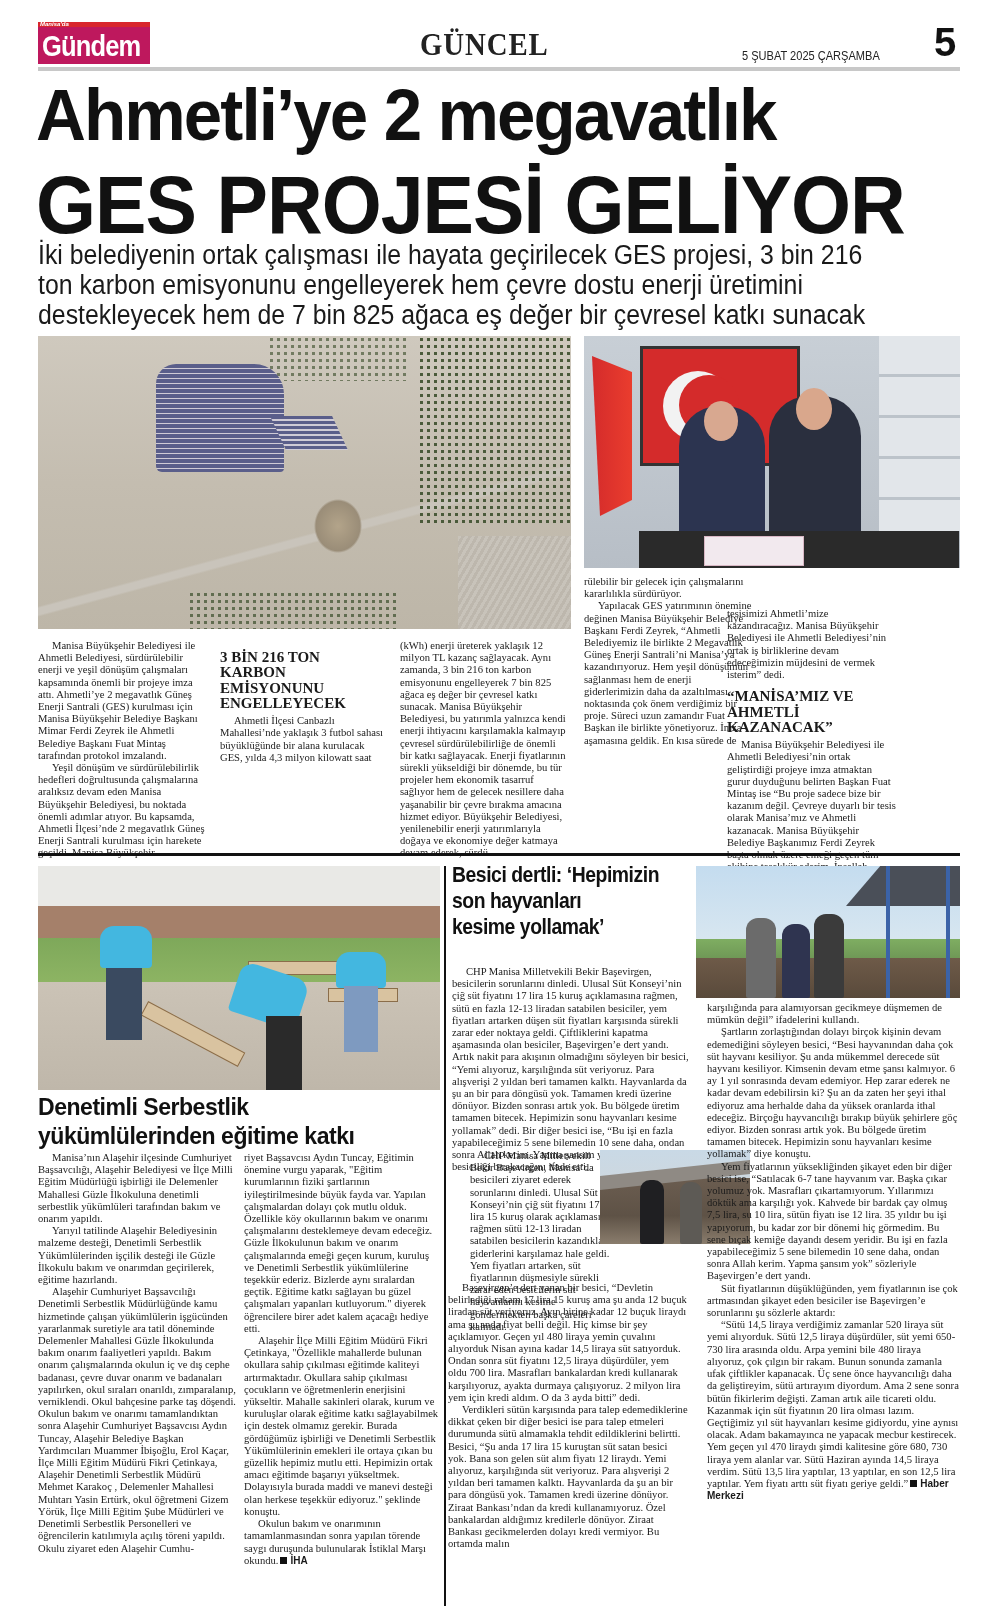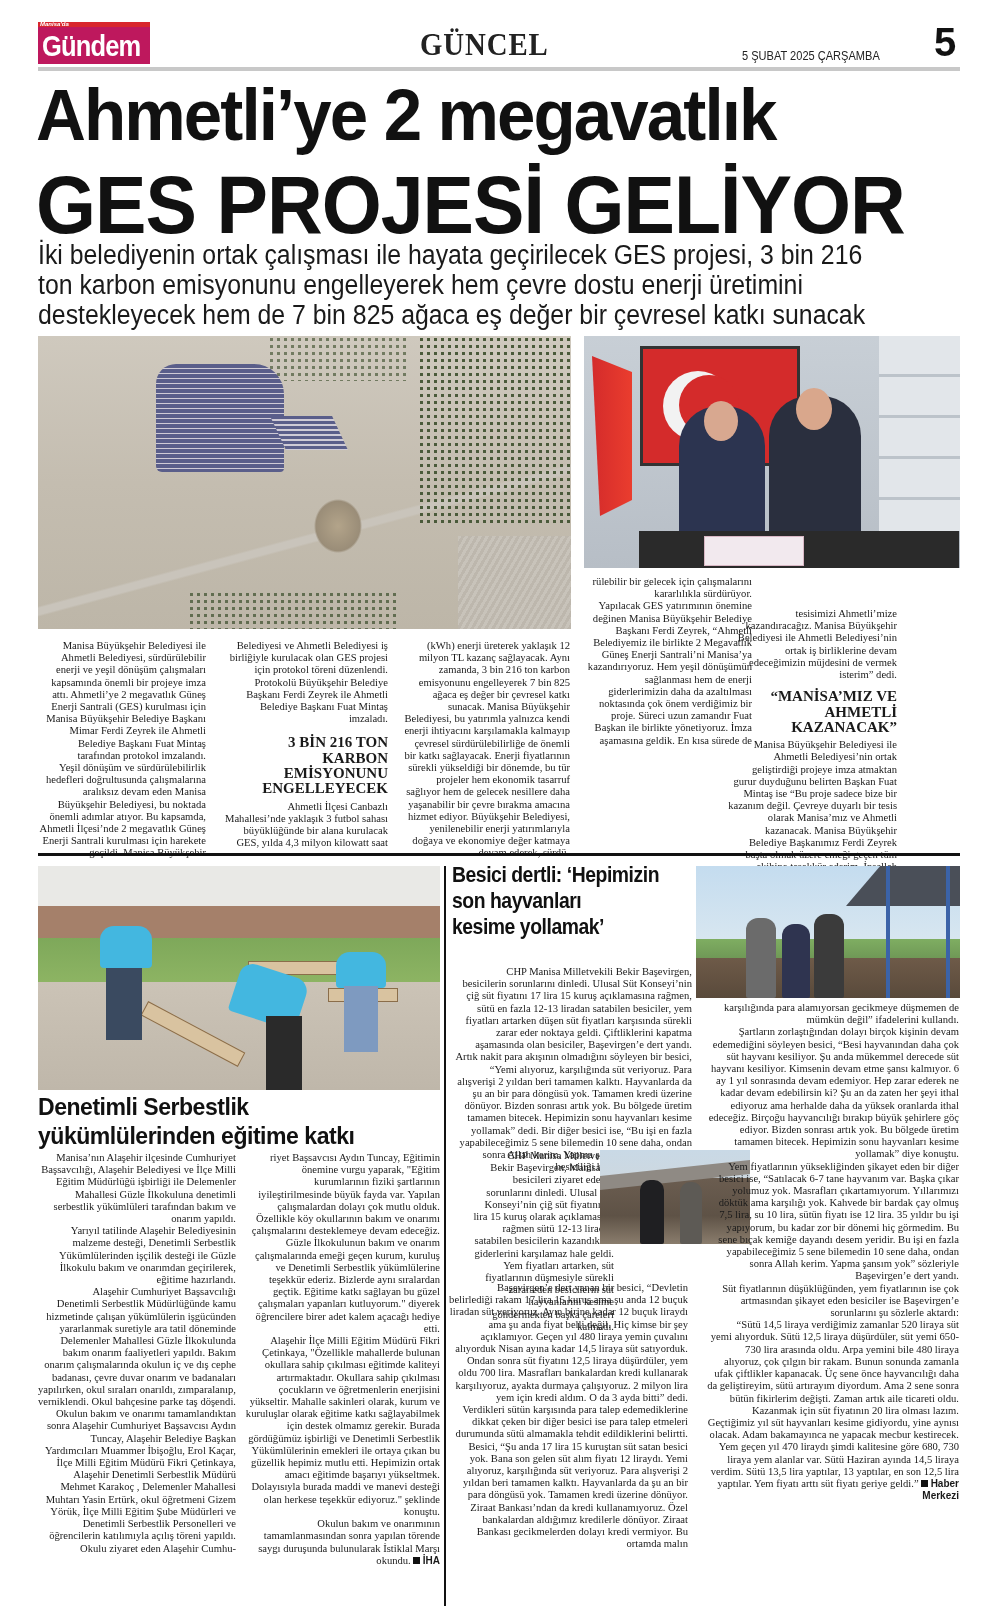--- a/index.html
+++ b/index.html
@@ -61,21 +61,21 @@
   .f-roof { position: absolute; left: 150px; top: 0; width: 114px; height: 40px; background: #4a4f58; clip-path: polygon(30% 0, 100% 0, 100% 100%, 0 100%); }
   .f-post { position: absolute; top: 0; width: 4px; height: 132px; background: #3b63a8; }
   .f-person { position: absolute; background: #3b3b3b; border-radius: 12px 12px 2px 2px; }
 
   .photo-barn { left: 600px; top: 1150px; width: 150px; height: 94px;
     background: linear-gradient(180deg, #c9d9e6 0%, #cdd8e0 30%, #6b5d50 30%, #5e5246 70%, #8a7d6d 100%); }
   .b-roof { position: absolute; left: 0; top: 18px; width: 150px; height: 14px; background: #8f8a84; transform: skewY(-6deg); }
   .b-person { position: absolute; background: #1f1f22; border-radius: 10px 10px 2px 2px; }
 
   
-  .col { position: absolute; font-family: "Liberation Serif", serif; font-size: 10.6px; line-height: 12.2px; color: #1a1a1a; text-align: right; }
+  .col { position: absolute; font-family: "Liberation Serif", serif; font-size: 10.6px; line-height: 12.2px; color: #1a1a1a; text-align: left; }
   .col p { text-indent: 14px; }
   .subhead { font-family: "Liberation Serif", serif; font-weight: bold; color: #1a1a1a; line-height: 1.02; margin: 10px 0 4px; }
   .credit { font: bold 10px "Liberation Sans", sans-serif; }
   .square { display: inline-block; width: 7px; height: 7px; background: #111; margin: 0 3px 0 2px; }
 
   .rule-mid { position: absolute; left: 38px; top: 853px; width: 922px; height: 3px; background: #111; }
   .vrule { position: absolute; left: 444px; top: 866px; width: 2px; height: 740px; background: #111; }
 
   .h-second { position: absolute; font-family: "Liberation Sans", sans-serif; font-weight: 900; color: #111; white-space: nowrap; transform-origin: left top; }
   .h-deneti { left: 38px; top: 1092px; font-size: 24px; line-height: 29px; transform: scaleX(0.96); letter-spacing: -0.5px; }
@@ -125,21 +125,20 @@
   <div class="s-head2"></div>
   <div class="s-desk"></div>
   <div class="s-book"></div>
 </div>
 
 <div class="col" style="left:38px; top:640px; width:168px;">
   <p>Manisa Büyükşehir Belediyesi ile Ahmetli Belediyesi, sürdürülebilir enerji ve yeşil dönüşüm çalışmaları kapsamında önemli bir projeye imza attı. Ahmetli’ye 2 megavatlık Güneş Enerji Santrali (GES) kurulması için Manisa Büyükşehir Belediye Başkanı Mimar Ferdi Zeyrek ile Ahmetli Belediye Başkanı Fuat Mintaş tarafından protokol imzalandı.</p>
   <p>Yeşil dönüşüm ve sürdürülebilirlik hedefleri doğrultusunda çalışmalarına aralıksız devam eden Manisa Büyükşehir Belediyesi, bu noktada önemli adımlar atıyor. Bu kapsamda, Ahmetli İlçesi’nde 2 megavatlık Güneş Enerji Santrali kurulması için harekete geçildi. Manisa Büyükşehir</p>
 </div>
 <div class="col" style="left:220px; top:640px; width:168px;">
-  <p style="text-indent:0">Belediyesi ve Ahmetli Belediyesi iş birliğiyle kurulacak olan GES projesi için protokol töreni düzenlendi. Protokolü Büyükşehir Belediye Başkanı Ferdi Zeyrek ile Ahmetli Belediye Başkanı Fuat Mintaş imzaladı.</p>
   <div class="subhead" style="font-size:15px;">3 BİN 216 TON KARBON EMİSYONUNU ENGELLEYECEK</div>
   <p>Ahmetli İlçesi Canbazlı Mahallesi’nde yaklaşık 3 futbol sahası büyüklüğünde bir alana kurulacak GES, yılda 4,3 milyon kilowatt saat</p>
 </div>
 <div class="col" style="left:400px; top:640px; width:170px;">
   <p style="text-indent:0">(kWh) enerji üreterek yaklaşık 12 milyon TL kazanç sağlayacak. Aynı zamanda, 3 bin 216 ton karbon emisyonunu engelleyerek 7 bin 825 ağaca eş değer bir çevresel katkı sunacak. Manisa Büyükşehir Belediyesi, bu yatırımla yalnızca kendi enerji ihtiyacını karşılamakla kalmayıp çevresel sürdürülebilirliğe de önemli bir katkı sağlayacak. Enerji fiyatlarının sürekli yükseldiği bir dönemde, bu tür projeler hem ekonomik tasarruf sağlıyor hem de gelecek nesillere daha yaşanabilir bir çevre bırakma amacına hizmet ediyor. Büyükşehir Belediyesi, yenilenebilir enerji yatırımlarıyla doğaya ve ekonomiye değer katmaya devam ederek, sürdü-</p>
 </div>
 <div class="col" style="left:584px; top:576px; width:168px;">
   <p style="text-indent:0">rülebilir bir gelecek için çalışmalarını kararlılıkla sürdürüyor.</p>
   <p>Yapılacak GES yatırımının önemine değinen Manisa Büyükşehir Belediye Başkanı Ferdi Zeyrek, “Ahmetli Belediyemiz ile birlikte 2 Megavatlık Güneş Enerji Santrali’ni Manisa’ya kazandırıyoruz. Hem yeşil dönüşümün sağlanması hem de enerji giderlerimizin daha da azaltılması noktasında çok önem verdiğimiz bir proje. Süreci uzun zamandır Fuat Başkan ile birlikte yönetiyoruz. İmza aşamasına geldik. En kısa sürede de</p>
 </div>

